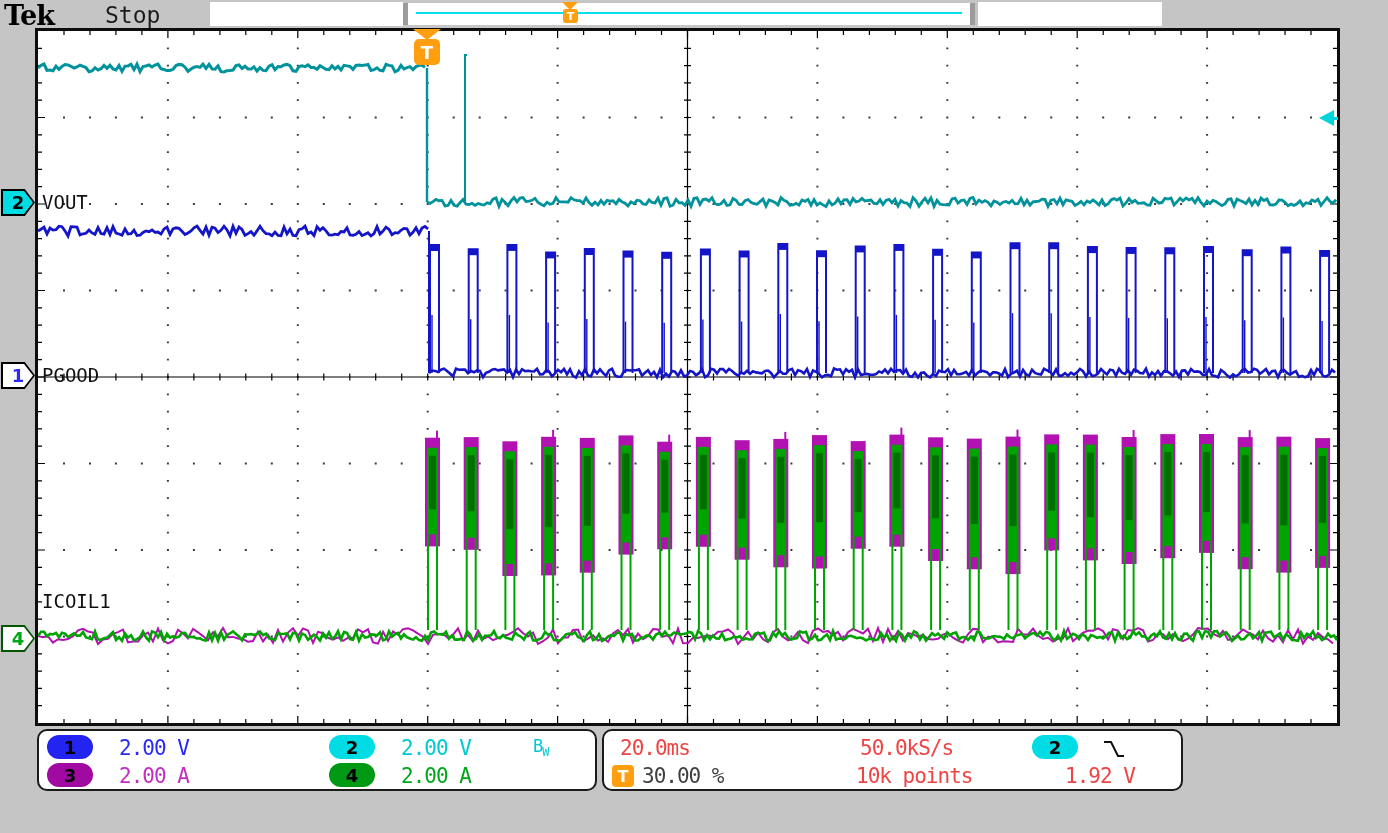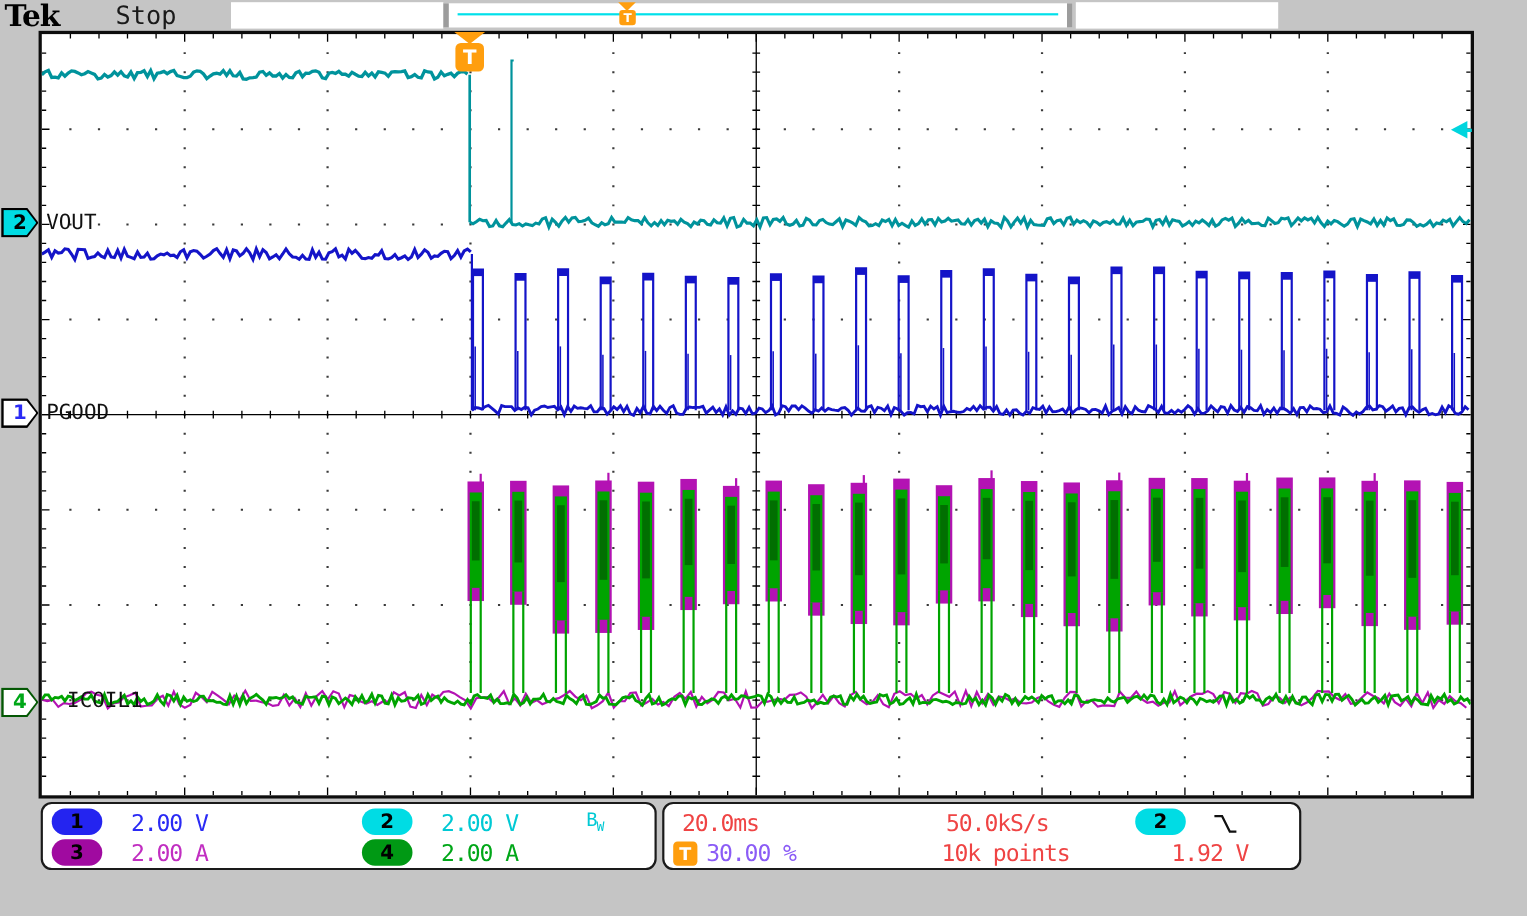--- a/index.html
+++ b/index.html
@@ -38,21 +38,21 @@
   .marker .m-inner{position:absolute;inset:2px;display:flex;align-items:center;justify-content:center;
         font:bold 18px "DejaVu Sans",sans-serif;
         clip-path:polygon(0 0,70% 0,100% 50%,70% 100%,0 100%);}
   .trace-label{font:19px "DejaVu Sans Mono",monospace;color:#111;}
   
   .readout-box{background:#fff;border:2px solid #1a1a1a;border-radius:10px;box-sizing:border-box;}
   .badge{width:46px;height:24px;border-radius:13px;display:flex;align-items:center;justify-content:center;
          font:bold 18px "DejaVu Sans",sans-serif;color:#000;}
   .rtext{font:21px "DejaVu Sans Mono",monospace;letter-spacing:-1px;white-space:pre;}
   .c-ch1{color:#2a2af5;} .c-ch2{color:#00c9d4;} .c-ch3{color:#c12ec1;} .c-ch4{color:#00a718;}
-  .c-blk{color:#ef4444;} .c-org{color:#8b5cf6;}
+  .c-blk{color:#ef4444;} .c-org{color:#404040;}
   .bw sub{font-size:12px;}
   #tpos-icon{width:22px;height:22px;background:#ff9e0e;border-radius:4px;color:#fff;
              font:bold 16px "DejaVu Sans",sans-serif;display:flex;align-items:center;justify-content:center;}
 </style>
 </head>
 <body>
 
 <div id="screen">
 
   <div class="abs" id="tek-logo">Tek</div>
@@ -275,21 +275,21 @@
   <div class="abs marker" style="left:1px;top:362px;">
     <div class="m-outer"></div>
     <div class="m-inner" style="background:#fff;color:#2a2af5;">1</div>
   </div>
   <div class="abs trace-label" style="left:42px;top:364px;">PGOOD</div>
 
   <div class="abs marker" style="left:1px;top:625px;">
     <div class="m-outer" style="background:#035703;"></div>
     <div class="m-inner" style="background:#fff;color:#00a718;">4</div>
   </div>
-  <div class="abs trace-label" style="left:42px;top:626px;margin-left:19px;">ICOIL1</div>
+  <div class="abs trace-label" style="left:42px;top:590px;">ICOIL1</div>
 
   <div class="abs readout-box" style="left:37px;top:729px;width:560px;height:62px;">
     <div class="abs badge" style="left:8px;top:4px;background:#2424f0;">1</div>
     <div class="abs rtext c-ch1" style="left:80px;top:5px;">2.00 V</div>
     <div class="abs badge" style="left:290px;top:4px;background:#00dce4;">2</div>
     <div class="abs rtext c-ch2" style="left:362px;top:5px;">2.00 V</div>
     <div class="abs rtext c-ch2 bw" style="left:494px;top:5px;font-size:17px;"><span>B</span><sub>W</sub></div>
     <div class="abs badge" style="left:8px;top:32px;background:#a00aa0;">3</div>
     <div class="abs rtext c-ch3" style="left:80px;top:33px;">2.00 A</div>
     <div class="abs badge" style="left:290px;top:32px;background:#009914;">4</div>

